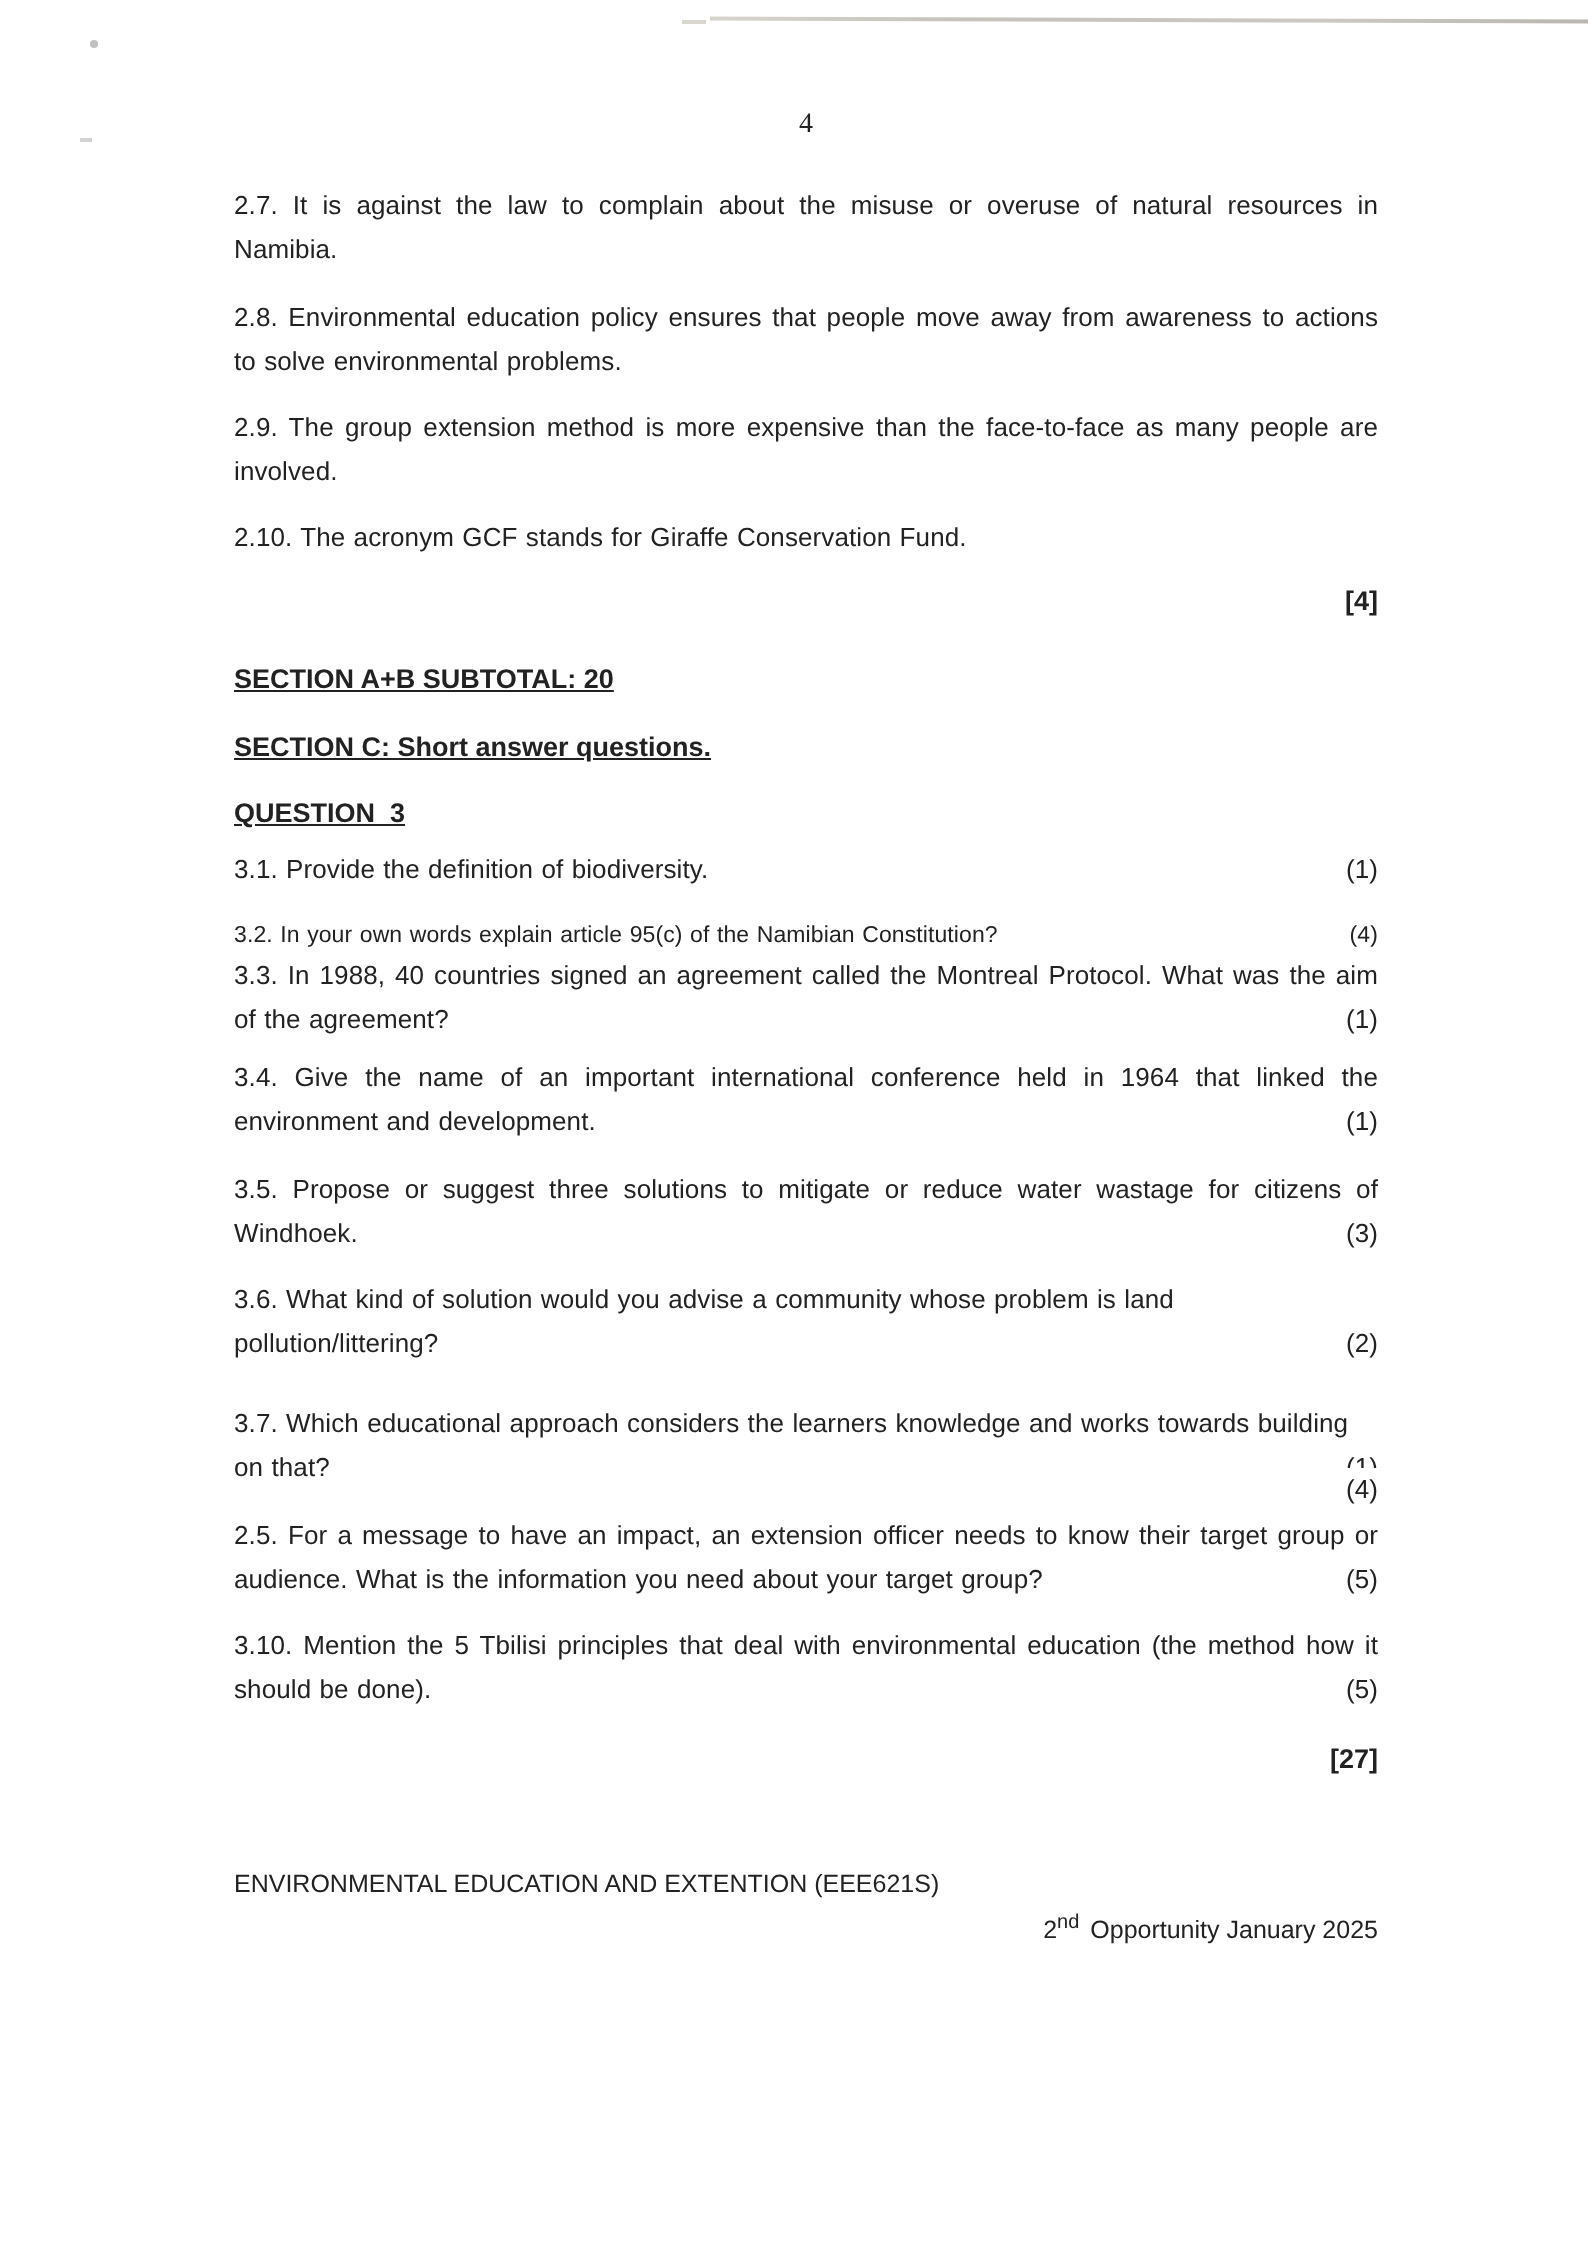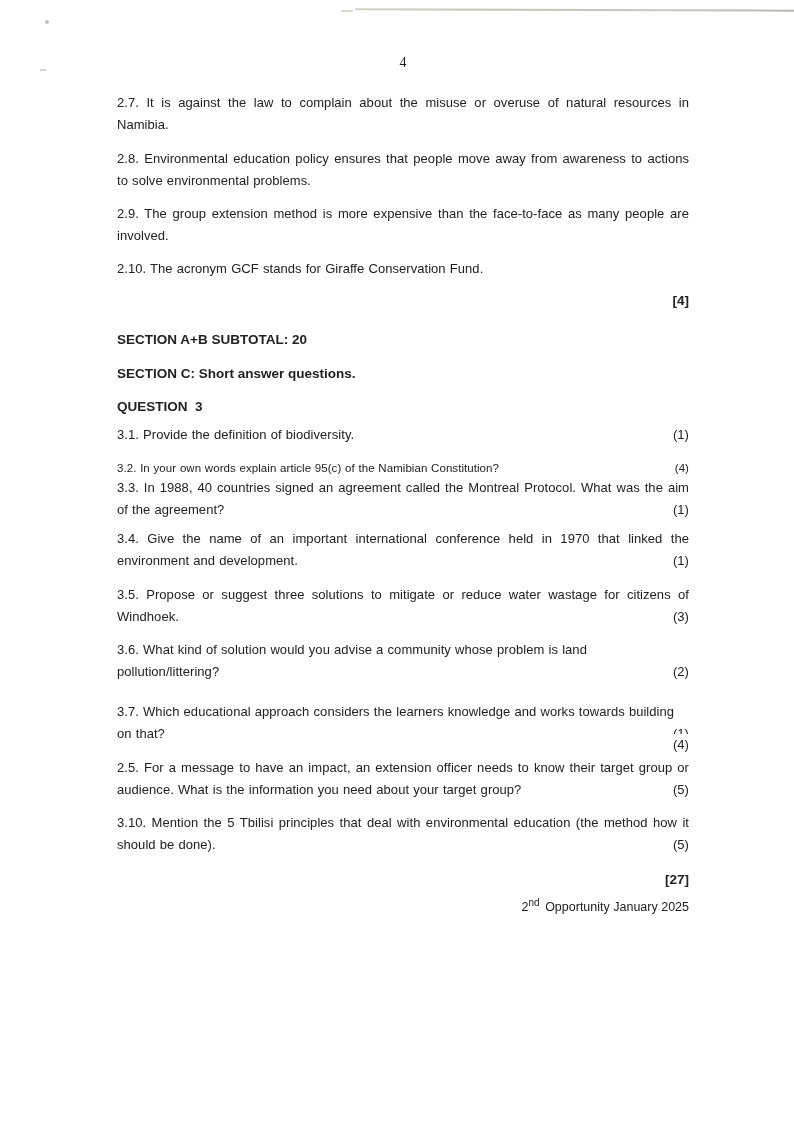--- a/index.html
+++ b/index.html
@@ -73,20 +73,21 @@
     bottom: 0;
     background: #fff;
     padding-left: 6px;
   }
   .small { font-size: 11.5px; line-height: 18px; }
   .heading {
     font-weight: bold;
     font-size: 13.5px;
     line-height: 22px;
     white-space: pre-wrap;
+    text-decoration: underline;
   }
   .total {
     font-weight: bold;
     font-size: 13.5px;
     line-height: 22px;
     text-align: right;
   }
   
   .m-pg27 { margin-top: 17px; }
   .m-12 { margin-top: 12px; }
@@ -150,21 +151,21 @@
       <span>3.2. In your own words explain article 95(c) of the Namibian Constitution?</span>
       <span class="mark">(4)</span>
     </div>
 
     <div class="q justify m-0">
       <span>3.3. In 1988, 40 countries signed an agreement called the Montreal Protocol. What was the aim of the agreement?</span>
       <span class="mark">(1)</span>
     </div>
 
     <div class="q justify m-7">
-      <span>3.4. Give the name of an important international conference held in 1970 that linked the environment and development.</span>
+      <span>3.4. Give the name of an important international conference held in 1964 that linked the environment and development.</span>
       <span class="mark">(1)</span>
     </div>
 
     <div class="q justify m-12">
       <span>3.5. Propose or suggest three solutions to mitigate or reduce water wastage for citizens of Windhoek.</span>
       <span class="mark">(3)</span>
     </div>
 
     <div class="q m-11">
       <span>3.6. What kind of solution would you advise a community whose problem is land pollution/littering?</span>
@@ -185,16 +186,17 @@
       <span class="mark">(5)</span>
     </div>
 
     <div class="q justify m-11">
       <span>3.10. Mention the 5 Tbilisi principles that deal with environmental education (the method how it should be done).</span>
       <span class="mark">(5)</span>
     </div>
 
     <div class="total m-13">[27]</div>
 
+    <div class="footer-course">ENVIRONMENTAL EDUCATION AND EXTENTION (EEE621S)</div>
     <div class="footer-opportunity"><span>2</span><sup>nd</sup><span> Opportunity January 2025</span></div>
 
   </div>
 </div>
 
 </body></html>

